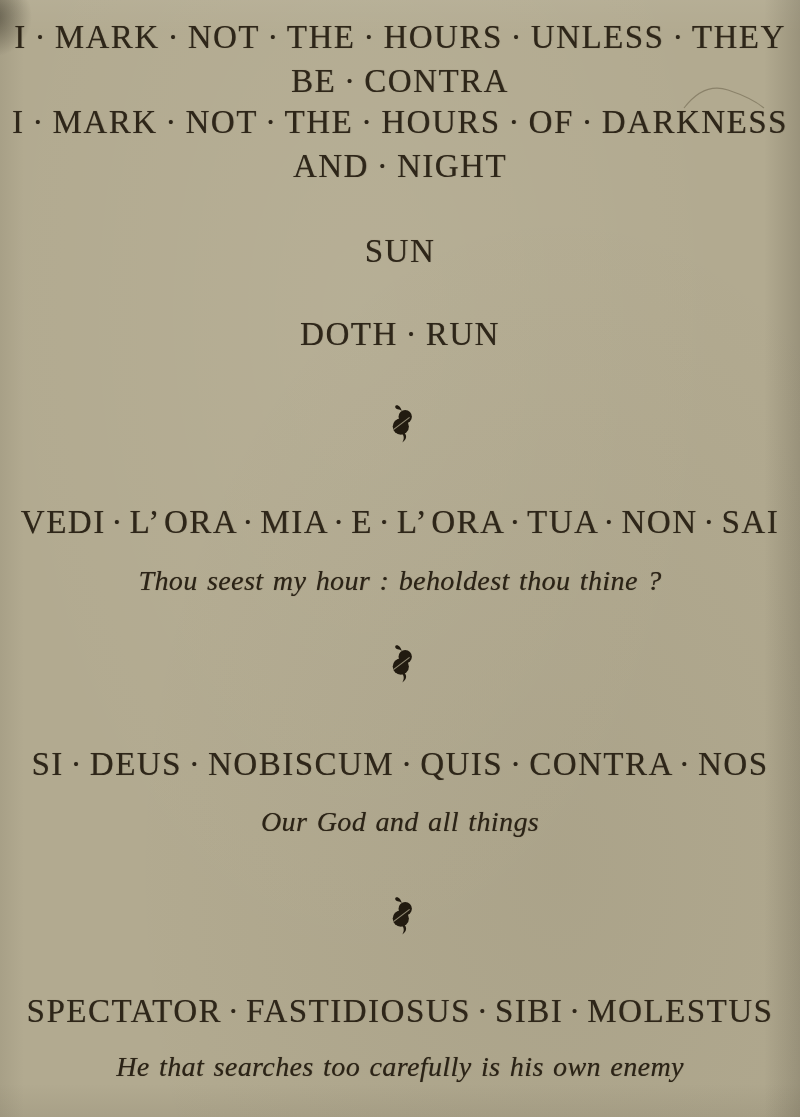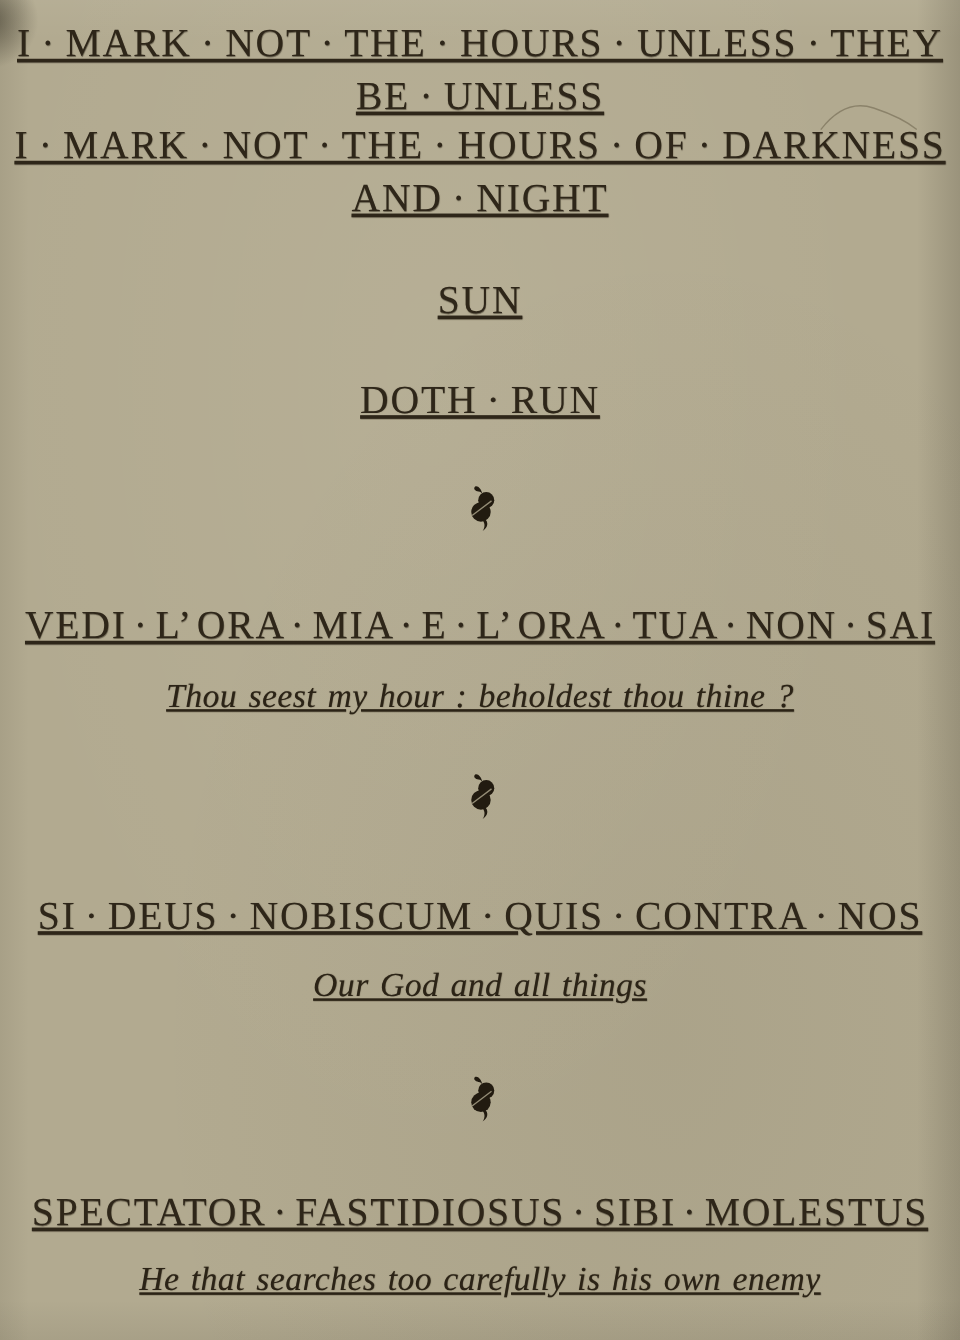--- a/index.html
+++ b/index.html
@@ -15,21 +15,20 @@
       radial-gradient(ellipse at 45% 28%, rgba(255,253,238,.06), rgba(255,253,238,0) 60%),
       radial-gradient(ellipse at 70% 78%, rgba(58,52,34,.06), rgba(58,52,34,0) 55%),
       linear-gradient(to right, rgba(30,26,16,.07) 0%, rgba(0,0,0,0) 3%, rgba(0,0,0,0) 95.5%, rgba(30,26,16,.16) 100%),
       linear-gradient(to bottom, rgba(255,255,245,.05) 0%, rgba(0,0,0,0) 3%, rgba(0,0,0,0) 97%, rgba(30,26,16,.07) 100%);
   }
   .line {
     position:absolute; left:0; width:800px; margin:0;
     text-align:center; white-space:nowrap;
     color:#2e2619;
     text-shadow:0.3px 0.4px 0.7px rgba(46,38,25,.55);
-    text-decoration:underline;
   }
   .caps {
     font-size:33px; line-height:1;
     letter-spacing:1.5px; word-spacing:-2px;
   }
   .caps.tightdots { letter-spacing:1.5px; }
   .caps.vedi   { word-spacing:-4px; }
   .caps.sideus { word-spacing:-3px; }
   .caps.spect  { word-spacing:-4px; }
   .trans {
@@ -45,21 +44,21 @@
   .scratch {
     position:absolute; left:678px; top:78px; width:92px; height:42px;
   }
 </style>
 </head>
 <body>
 
 <div class="page">
 
   <p class="line caps" style="top:21px">I · MARK · NOT · THE · HOURS · UNLESS · THEY</p>
-  <p class="line caps" style="top:65px">BE · UNLESS</p>
+  <p class="line caps" style="top:65px">BE · CONTRA</p>
   <p class="line caps" style="top:106px">I · MARK · NOT · THE · HOURS · OF · DARKNESS</p>
   <p class="line caps" style="top:150px">AND · NIGHT</p>
   <p class="line caps" style="top:235px">SUN</p>
   <p class="line caps" style="top:318px">DOTH · RUN</p>
 
   <div class="ornament" style="top:403px">
     <svg viewBox="0 0 22 40" xmlns="http://www.w3.org/2000/svg">
       <g fill="#221b10">
         <path d="M11 8.8 C10.2 4 6.6 1.1 4.8 2.6 C3.2 4 4.9 6.4 7.7 6.6 C9.4 6.7 10.4 7.6 11 8.8 Z"></path>
         <circle cx="14.2" cy="13.8" r="6.7"></circle>

